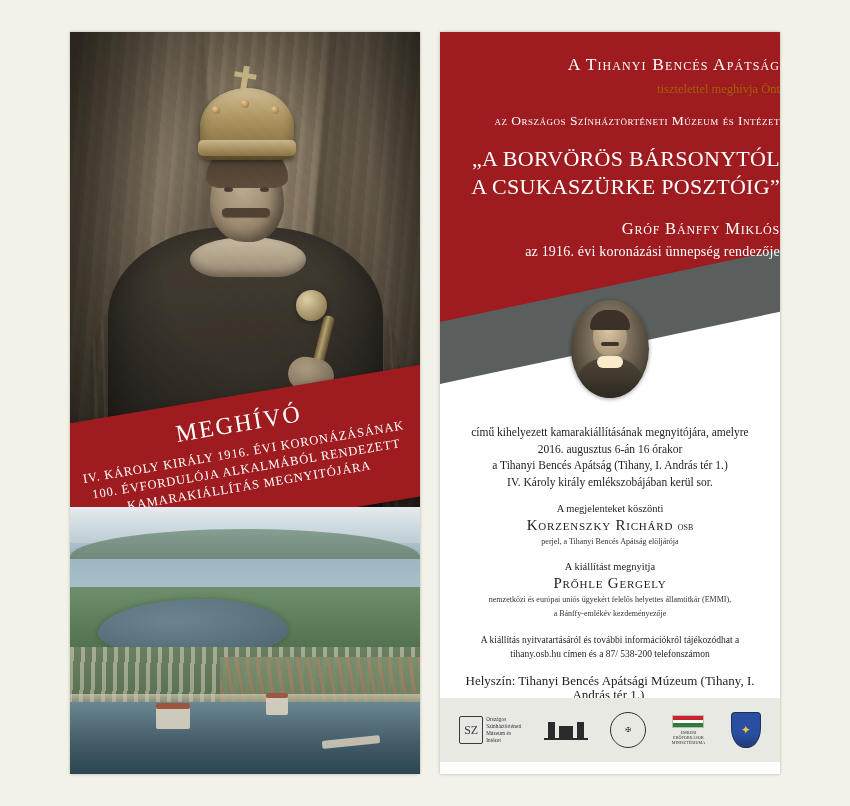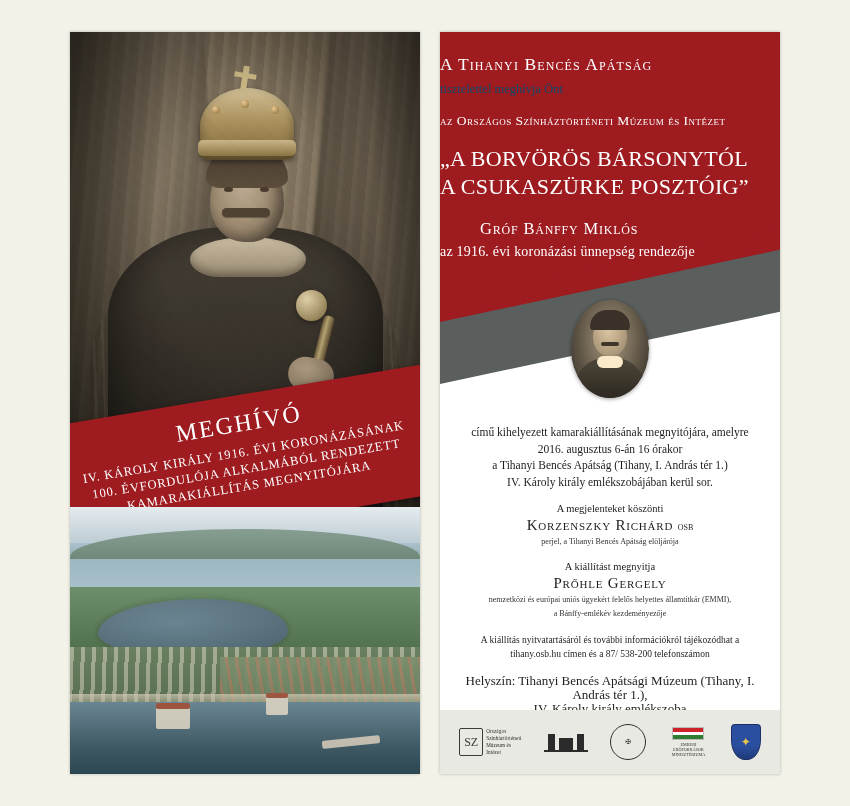--- a/index.html
+++ b/index.html
@@ -285,28 +285,28 @@
   }
   .white-diag {
     position:absolute; left:0; top:352px; width:340px; height:140px;
     background:#ffffff;
     transform: skewY(-12deg);
     transform-origin: 0 0;
     z-index:2;
   }
   .head-text {
     position:absolute; left:0; top:0; width:340px; z-index:5;
-    color:#fff; text-align:left;
+    color:#fff; text-align:right;
   }
   .ht-abbey {
     font-size: 17.5px; letter-spacing:1.1px; font-variant: small-caps;
     margin-top: 22px;
   }
   .ht-invite {
-    font-size: 12.5px; margin-top: 7px; color:#0c4a6e;
+    font-size: 12.5px; margin-top: 7px; color:#a16207;
   }
   .ht-museum {
     font-size: 13.5px; margin-top: 16px; letter-spacing:0.5px; font-variant: small-caps;
   }
   .ht-title1 {
     font-size: 22px; margin-top: 16px; letter-spacing:0.3px; line-height: 28px; font-weight: 500;
   }
   .ht-title2 {
     font-size: 22px; letter-spacing:0.3px; line-height: 28px; font-weight: 500;
   }
@@ -344,21 +344,21 @@
   .bt-greet { font-size:10.5px; margin-bottom:3px; }
   .bt-name { font-size:15px; letter-spacing:0.8px; font-variant: small-caps; }
   .bt-name .sup { font-size:8px; letter-spacing:0; }
   .bt-sub { font-size:8px; color:#333; line-height:12px; margin-top:2px; }
   .bt-open { font-size:10.5px; margin-bottom:3px; }
   .bt-info { font-size:9.5px; line-height:14px; }
   .bt-venue { font-size:13px; line-height:14px; }
   .bt-fb { font-size:9.5px; }
 
   .logo-bar {
-    position:absolute; left:0; bottom:0; width:340px; height:64px;
+    position:absolute; left:0; bottom:12px; width:340px; height:64px;
     background:#e9e9e4;
     display:flex; align-items:center; justify-content:space-around;
     z-index:8;
     padding: 0 8px; box-sizing:border-box;
   }
   .logo {
     display:flex; align-items:center; gap:3px;
   }
   .logo-osz-mark {
     width:22px; height:26px; border:1.6px solid #3a3a3a; border-radius:2px;

